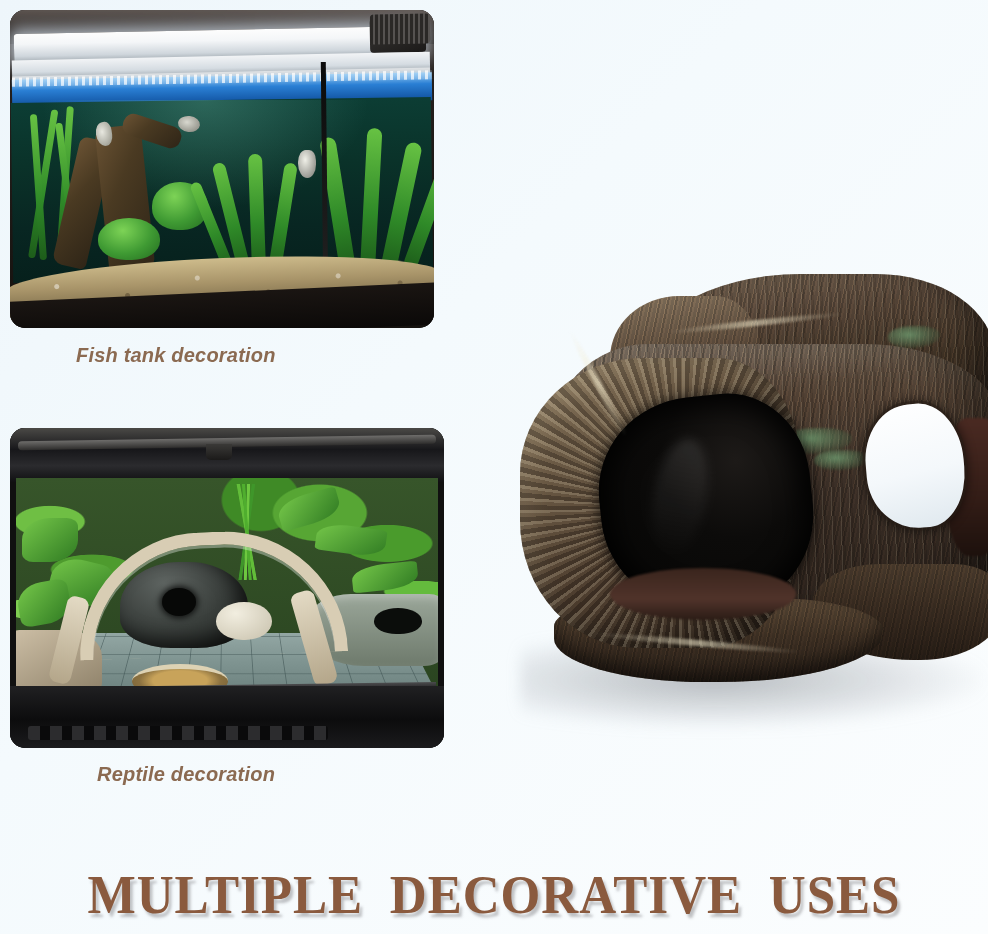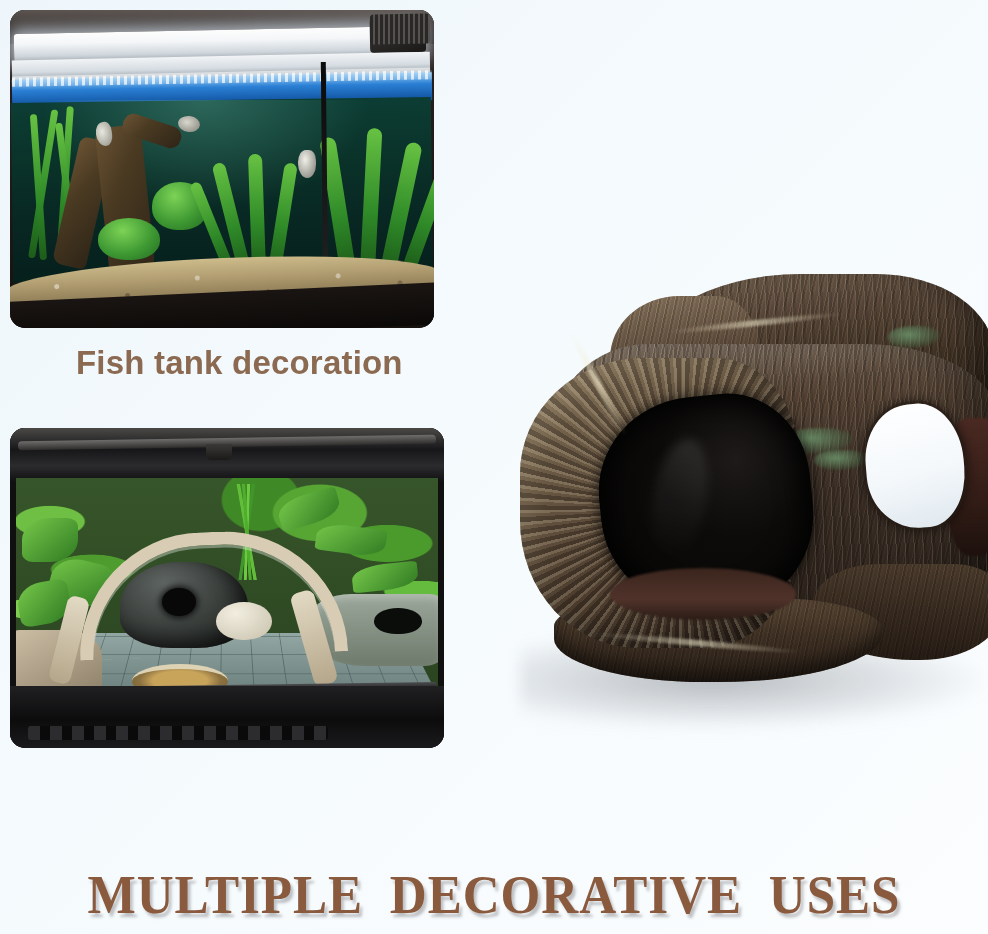--- a/index.html
+++ b/index.html
@@ -259,22 +259,23 @@
   }
   .rp-railing{
     position:absolute; left:6px; bottom:54px; width:420px; height:9px;
     background: linear-gradient(180deg,#4b4b4d,#111113);
     transform: rotate(-0.8deg);
   }
 
   
   .caption {
     position: absolute;
+    font-style: italic;
     font-weight: bold;
-    font-size: 33px;
+    font-size: 20px;
     color: #8b6a51;
     letter-spacing: .2px;
     white-space: nowrap;
   }
   .caption-1 { left: 76px; top: 344px; }
   .caption-2 { left: 97px; top: 763px; }
 
   
   .product {
     position: absolute;
@@ -511,20 +512,21 @@
         <div class="rp-branch" style="left:42px;top:118px;width:22px;height:88px;transform:rotate(14deg);"></div>
         <div class="rp-branch" style="left:286px;top:112px;width:24px;height:96px;transform:rotate(-16deg);"></div>
         <div class="rp-dish"></div>
       </div>
 
       <div class="rp-railing"></div>
       <div class="rp-base"></div>
       <div class="rp-vents"></div>
     </div>
   </div>
+  <div class="caption caption-2">Reptile decoration</div>
 
   <div class="product">
     <div class="prod-shadow"></div>
 
     <div class="log">
 
       <div class="log-ridge">
         <div class="bark"></div>
         <div class="bark-2"></div>
       </div>

